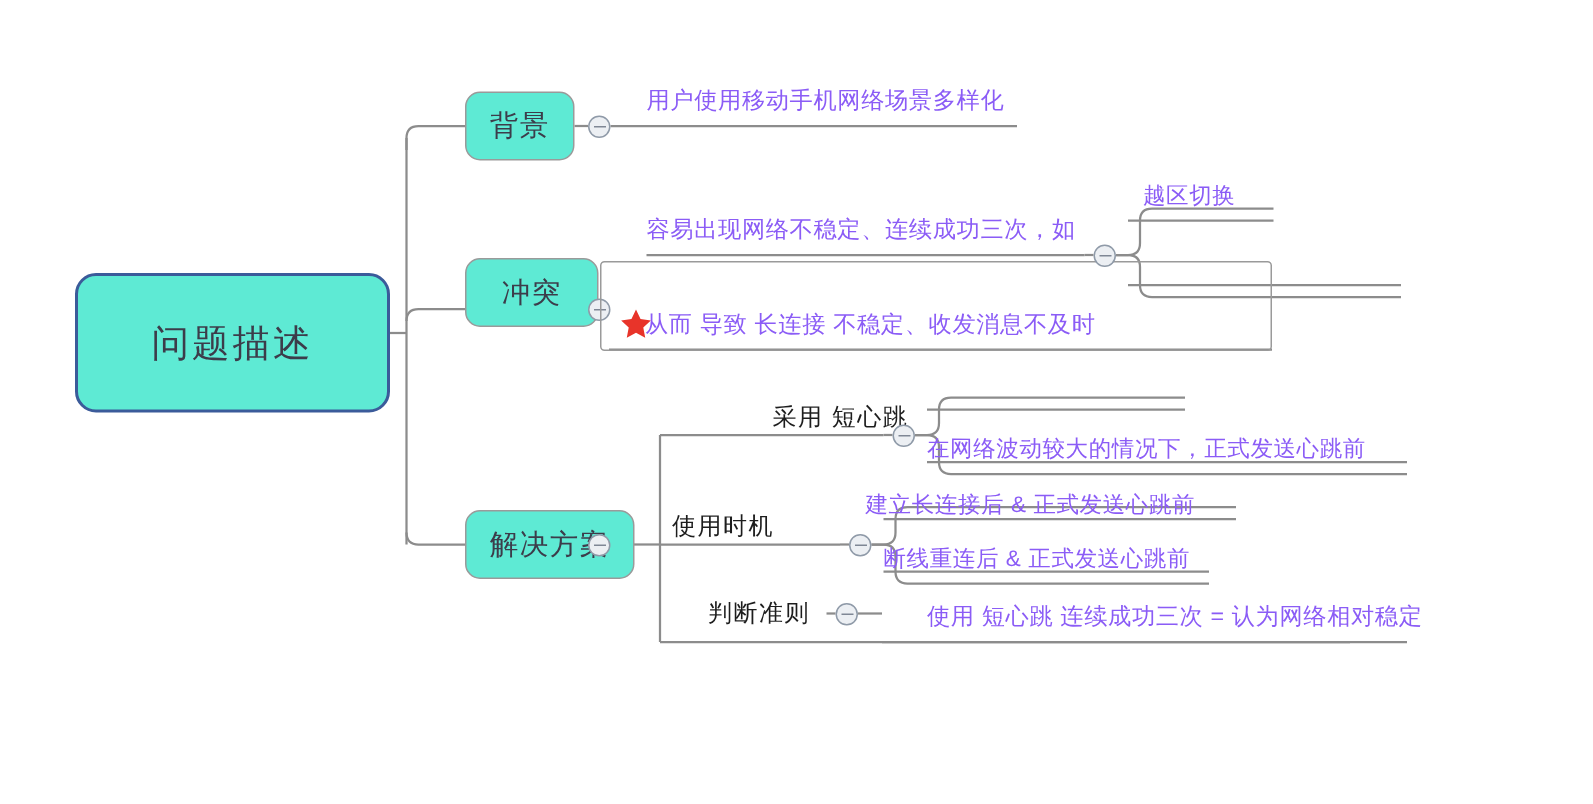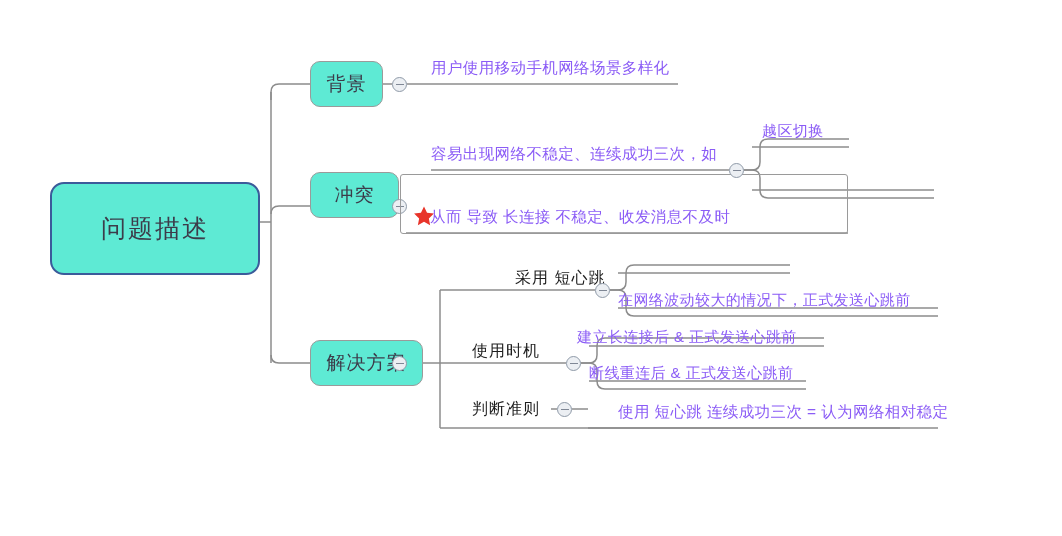--- a/index.html
+++ b/index.html
@@ -181,21 +181,21 @@
 
   <div class="node branch" style="left:310px;top:340px;width:113px;height:46px;">
     <span>解决方案</span>
   </div>
   <div class="toggle" style="left:392px;top:356px;"></div>
 
   <div class="topic" style="left:472px;top:268px;margin-left:43px;">采用 短心跳</div>
   <div class="toggle" style="left:595px;top:283px;"></div>
   <div class="leaf" style="left:618px;top:292px;">在网络波动较大的情况下，正式发送心跳前</div>
 
-  <div class="topic" style="left:472px;top:341px;">使用时机</div>
+  <div class="topic" style="left:448px;top:341px;">使用时机</div>
   <div class="toggle" style="left:566px;top:356px;"></div>
   <div class="leaf" style="left:577px;top:329px;">建立长连接后 &amp; 正式发送心跳前</div>
   <div class="leaf" style="left:589px;top:365px;text-align:right;">断线重连后 &amp; 正式发送心跳前</div>
 
   <div class="topic" style="left:472px;top:399px;">判断准则</div>
   <div class="toggle" style="left:557px;top:402px;"></div>
   <div class="leaf big" style="left:618px;top:404px;">使用 短心跳 连续成功三次 = 认为网络相对稳定</div>
 
 </div>
 

